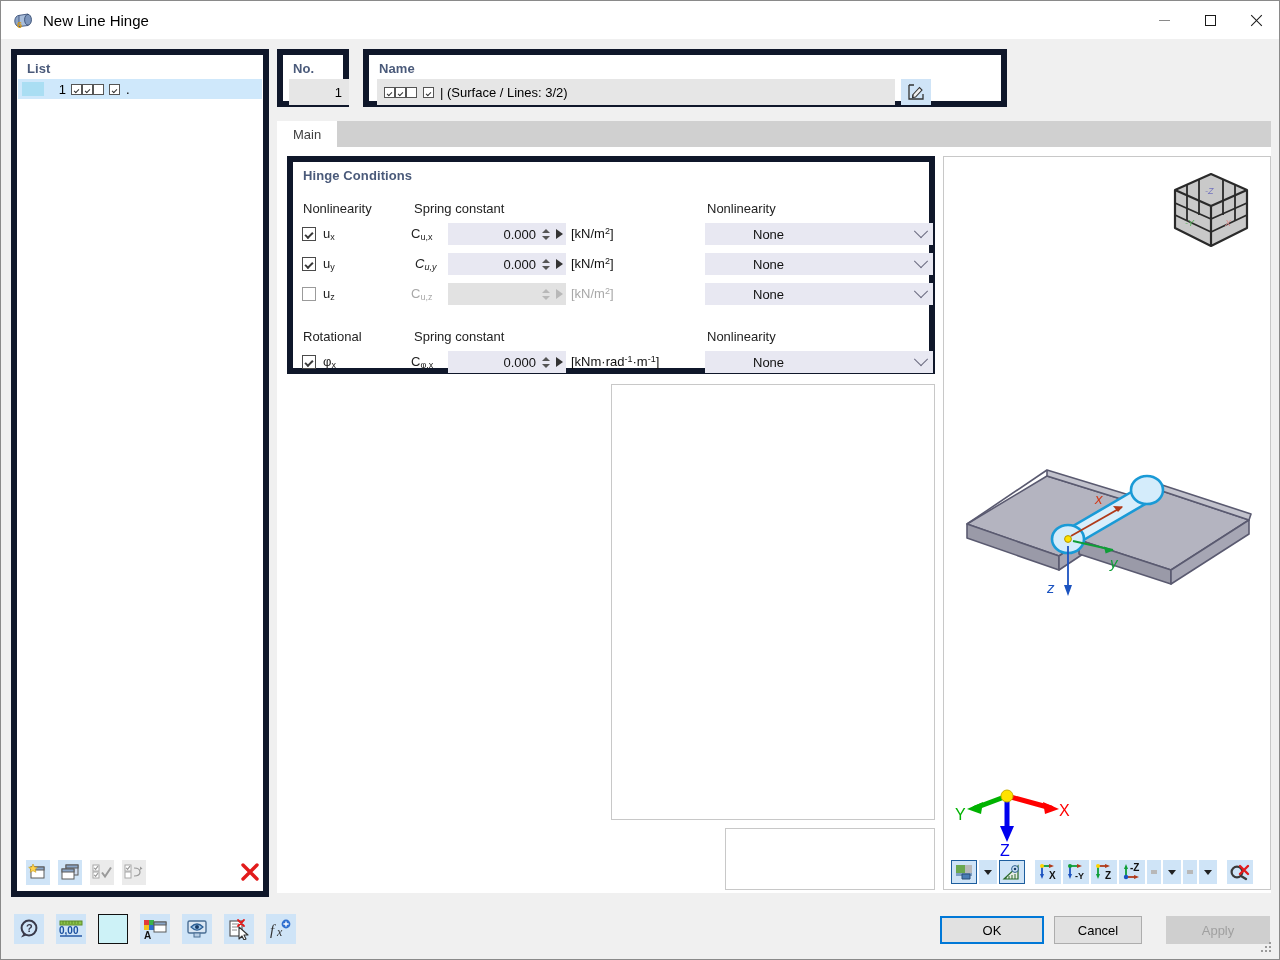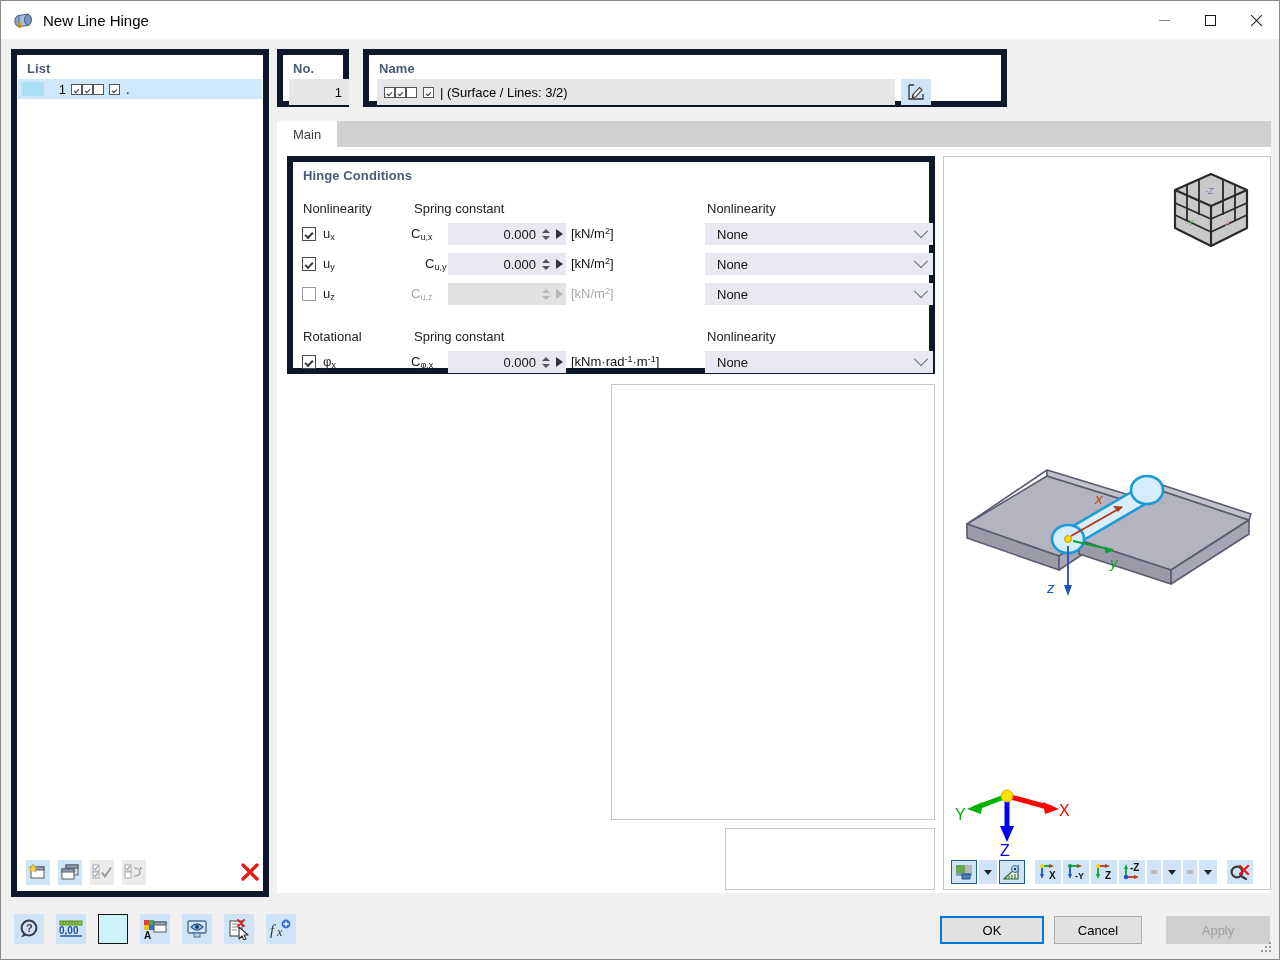--- a/index.html
+++ b/index.html
@@ -74,21 +74,21 @@
   .spin .play{width:14px;display:flex;align-items:center;justify-content:center;}
   .ar-rt{width:0;height:0;border-top:5px solid transparent;border-bottom:5px solid transparent;border-left:7px solid #333;}
   .spin.dis .ar-up{border-bottom-color:#b8b8b8;}
   .spin.dis .ar-dn{border-top-color:#b8b8b8;}
   .spin.dis .ar-rt{border-left-color:#b8b8b8;}
   .unit{position:absolute;font-size:13px;color:#111;white-space:nowrap;}
   .unit.dim{color:#a8a8a8;}
   .sub{font-size:9px;vertical-align:-2px;}
   .sup{font-size:9px;vertical-align:4px;}
   .combo{position:absolute;width:228px;height:22px;background:#e8e8f2;display:flex;align-items:center;box-sizing:border-box;}
-  .combo .ctext{padding-left:12px;font-size:13px;color:#111;flex:1;}
+  .combo .ctext{padding-left:12px;font-size:13px;color:#111;flex:1;margin-left:36px;}
   .combo .carrow{width:24px;display:flex;align-items:center;justify-content:center;}
   .chev{width:9px;height:9px;border-right:1.6px solid #6b6b80;border-bottom:1.6px solid #6b6b80;transform:rotate(45deg) translate(-2px,-2px);}
 
   
   #options-panel{left:286px;top:383px;width:316px;height:436px;}
   #options-right{left:610px;top:383px;width:324px;height:436px;background:#fff;border:1px solid #c8c8c8;box-sizing:border-box;position:absolute;}
   .optrow{position:absolute;left:12px;top:48px;display:flex;align-items:center;gap:10px;}
   .optrow .cbrow{position:relative;}
 
   
@@ -259,21 +259,21 @@
     <div class="unit" style="left:278px;top:64px;">[kN/m<span class="sup">2</span>]</div>
     <div class="combo" style="left:412px;top:61px;">
       <span class="ctext">None</span>
       <span class="carrow">
           <i class="chev"></i>
         </span>
     </div>
 
     <div class="cbrow checked" style="left:9px;top:95px;"></div>
     <div class="rowlbl" style="left:30px;top:94px;">u<span class="sub">y</span></div>
-    <div class="rowlbl" style="left:132px;top:94px;">C<span class="sub">u,y</span></div>
+    <div class="rowlbl" style="left:122px;top:94px;font-style:italic;">C<span class="sub">u,y</span></div>
     <div class="spin" style="left:155px;top:91px;">
       <span class="val">0.000</span>
       <span class="arrows">
           <i class="ar-up"></i>
           <i class="ar-dn"></i>
         </span>
       <span class="play">
           <i class="ar-rt"></i>
         </span>
     </div>

